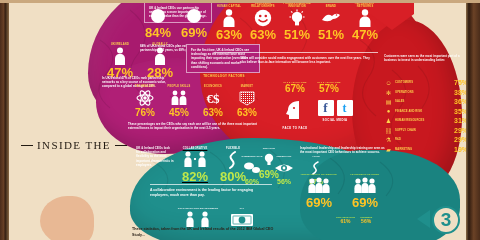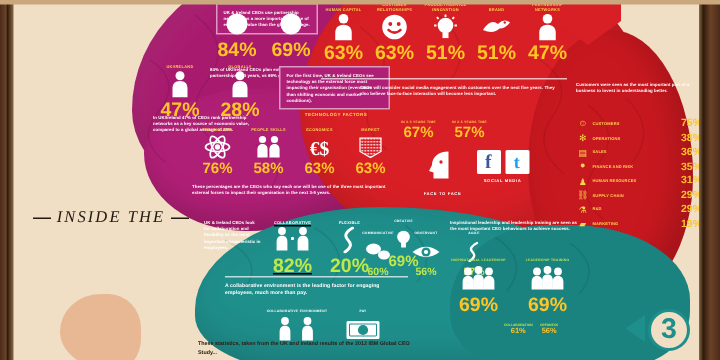--- a/index.html
+++ b/index.html
@@ -69,21 +69,20 @@
 
   
   .arrow-tl { position:absolute; left:18px; top:-4px; width:0;height:0; }
   .arrow-tr { position:absolute; left:372px; top:-6px; }
 
   
   #title-block {
     position:absolute; left:14px; top:140px; width:120px;
     text-align:center; color:#221a12;
     font-family:"Liberation Serif", serif;
-    font-style:italic;
   }
   .t-small {
     font-size:11px; letter-spacing:1.4px; line-height:1;
     display:flex; align-items:center; justify-content:center; gap:4px;
   }
   .t-small::before, .t-small::after {
     content:""; width:12px; height:1px; background:#221a12; display:block;
   }
   .t-big { font-size:27px; letter-spacing:.5px; line-height:.96; font-weight:400; }
   .t-huge { font-size:40px; letter-spacing:1px; line-height:.9; font-weight:400; }
@@ -277,21 +276,21 @@
     <div class="stat" style="width:34px;">
       <div class="stat-label">PEOPLE SKILLS</div>
       <div class="stat-icon">
         <svg width="18" height="16">
             <circle cx="5" cy="3" r="2.4" fill="#fff"></circle>
             <path d="M5 6 C2.6 6 1.6 7.6 1.6 10 L1.6 15 L8.4 15 L8.4 10 C8.4 7.6 7.4 6 5 6Z" fill="#fff"></path>
             <circle cx="13" cy="3" r="2.4" fill="#fff"></circle>
             <path d="M13 6 C10.6 6 9.6 7.6 9.6 10 L9.6 15 L16.4 15 L16.4 10 C16.4 7.6 15.4 6 13 6Z" fill="#fff"></path>
           </svg>
       </div>
-      <div class="stat-val sm">58%</div>
+      <div class="stat-val sm">45%</div>
     </div>
     <div class="stat" style="width:34px;">
       <div class="stat-label">ECONOMICS</div>
       <div class="stat-icon">
         <svg width="16" height="16">
             <text x="8" y="13" font-size="13" font-family="Liberation Serif, serif" fill="#fff" text-anchor="middle" font-weight="bold">€$</text>
           </svg>
       </div>
       <div class="stat-val sm">63%</div>
     </div>
@@ -374,21 +373,21 @@
       </div>
       <div class="stat-val">47%</div>
     </div>
   </div>
   <div class="divider-line" style="left:214px; top:52px; width:164px;"></div>
 
   <div class="panel" style="left:240px; top:56px; width:130px;">
     <div class="body-txt">CEOs will consider social media engagement with customers over the next five years. They also believe face-to-face interaction will become less important.</div>
   </div>
 
-  <div class="stat-row" style="left:262px; top:78px;">
+  <div class="stat-row" style="left:278px; top:78px;">
     <div class="stat" style="width:34px;">
       <div class="stat-label" style="font-size:2.2px;">IN 3-5 YEARS TIME</div>
       <div class="stat-val sm">67%</div>
     </div>
     <div class="stat" style="width:34px;">
       <div class="stat-label" style="font-size:2.2px;">IN 3-5 YEARS TIME</div>
       <div class="stat-val sm">57%</div>
     </div>
   </div>
 
@@ -473,21 +472,21 @@
       </div>
       <div class="stat-val teal">82%</div>
     </div>
     <div class="stat" style="width:38px;">
       <div class="stat-label white">FLEXIBLE</div>
       <div class="stat-icon">
         <svg width="14" height="18">
             <path d="M9 1 Q2 5 6 9 Q10 13 4 17" fill="none" stroke="#fff" stroke-width="2" stroke-linecap="round"></path>
           </svg>
       </div>
-      <div class="stat-val teal">20%</div>
+      <div class="stat-val teal">80%</div>
     </div>
     <div class="stat" style="width:34px;">
       <div class="stat-label white" style="font-size:2.2px;">CREATIVE</div>
       <div class="stat-icon">
         <svg width="14" height="16">
             <circle cx="7" cy="6" r="4.2" fill="#fff"></circle>
             <rect x="5.4" y="10" width="3.2" height="3" fill="#fff"></rect>
           </svg>
       </div>
       <div class="stat-val sm teal">69%</div>

